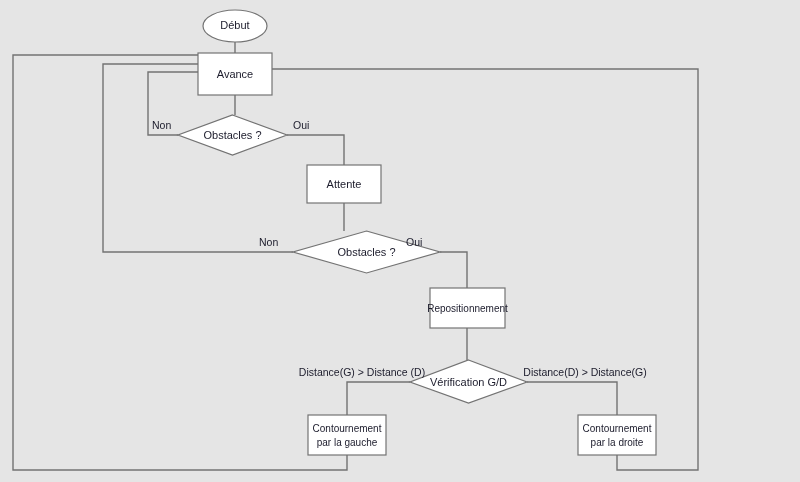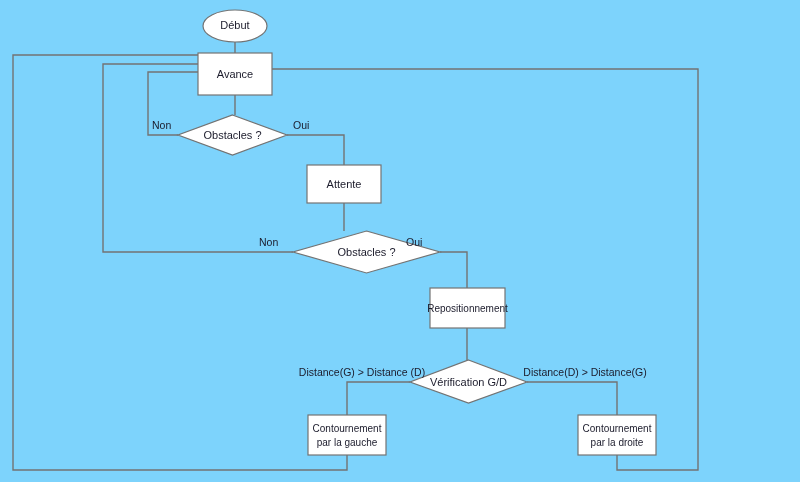--- a/index.html
+++ b/index.html
@@ -11,21 +11,21 @@
   body {
     width: 800px;
     height: 482px;
     overflow: hidden;
     font-family: "Liberation Sans", sans-serif;
   }
   #diagram-root {
     position: relative;
     width: 800px;
     height: 482px;
-    background: #7dd3fc;
+    background: #e5e5e5;
   }
   #flow-svg {
     position: absolute;
     left: 0;
     top: 0;
     width: 800px;
     height: 482px;
   }
   .node-shape {
     fill: #ffffff;

